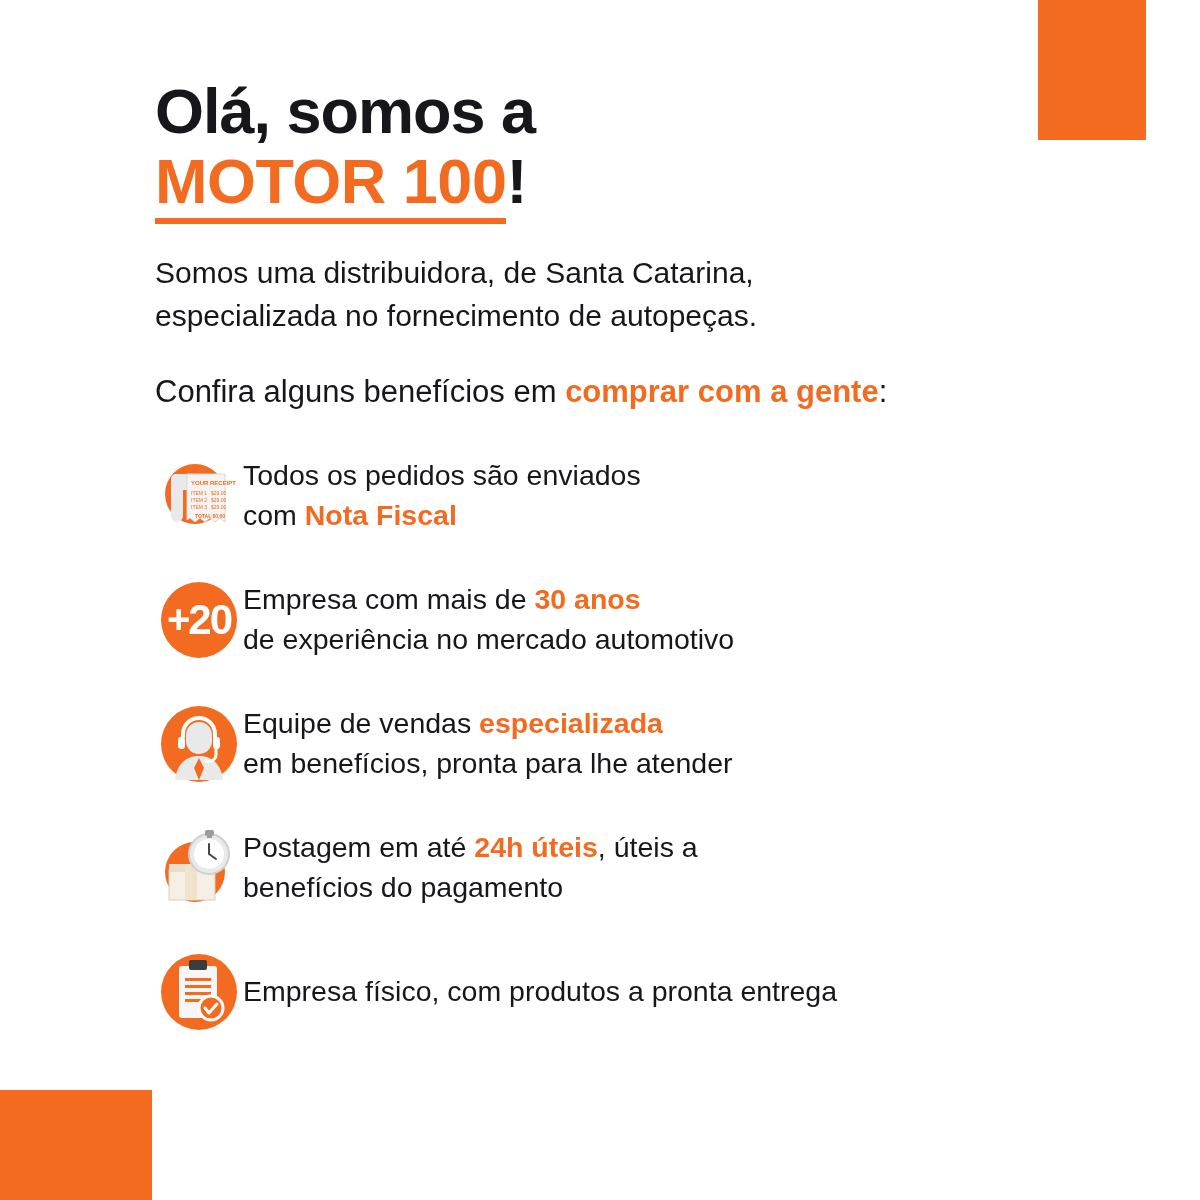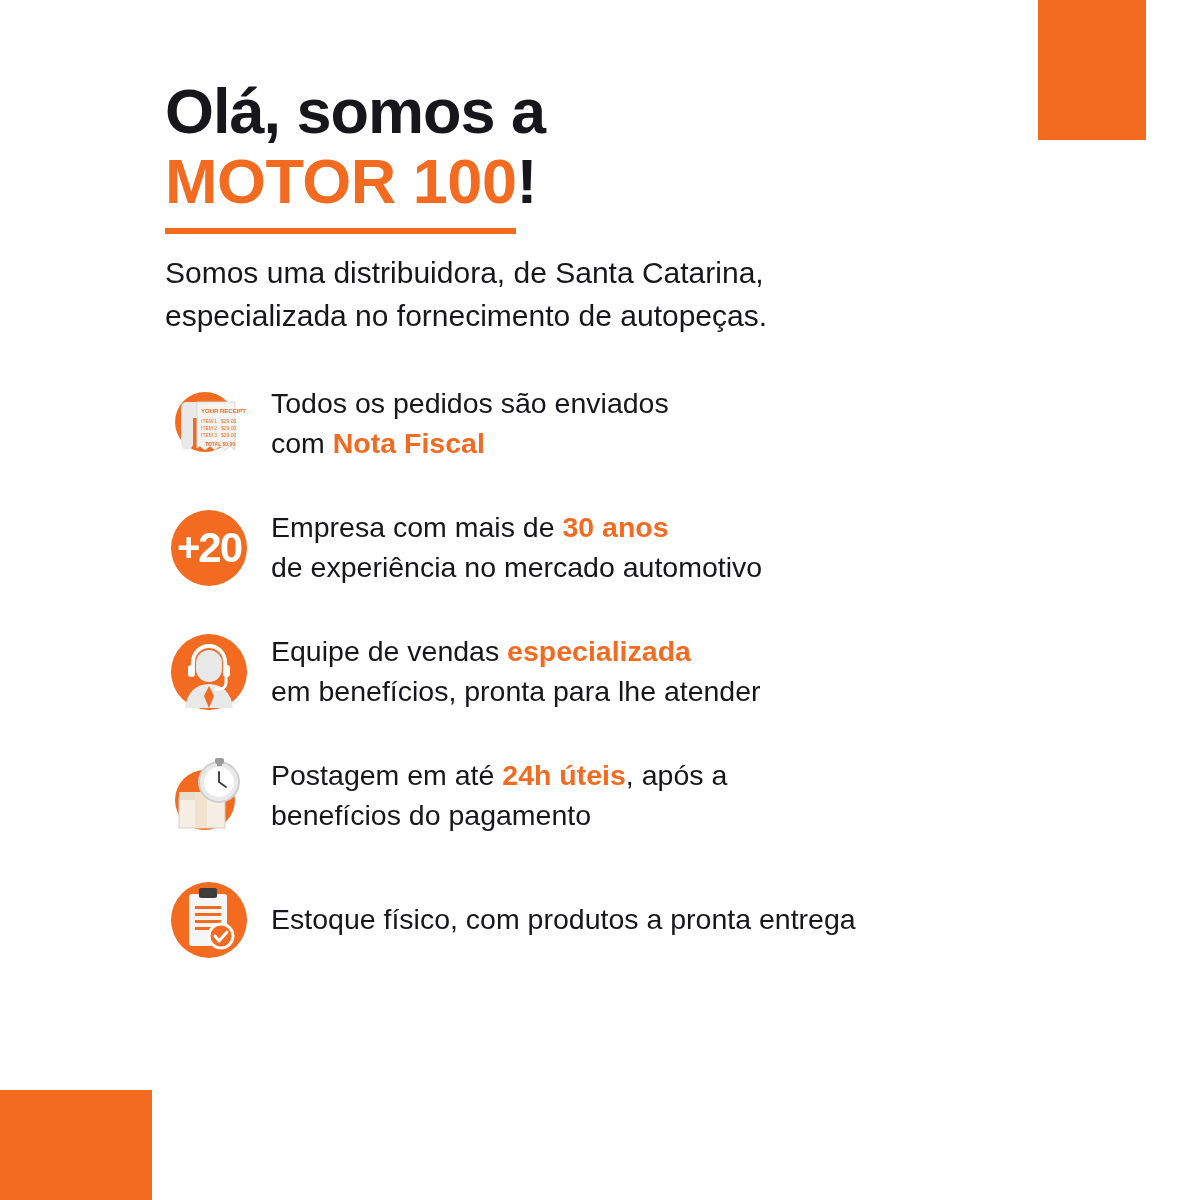--- a/index.html
+++ b/index.html
@@ -29,21 +29,21 @@
   .corner-bottom-left {
     left: 0;
     bottom: 0;
     width: 152px;
     height: 110px;
   }
 
   
   .content {
     position: absolute;
-    left: 165px;
+    left: 155px;
     top: 78px;
     width: 960px;
   }
 
   .headline-1 {
     font-size: 63px;
     font-weight: bold;
     color: #17161a;
     letter-spacing: -1px;
     line-height: 1.05;
@@ -53,21 +53,21 @@
     font-size: 63px;
     font-weight: bold;
     color: #17161a;
     letter-spacing: -0.5px;
     line-height: 1.18;
     margin: 0;
   }
   .brand {
     color: #f26b21;
     border-bottom: 6px solid #f26b21;
-    padding-bottom: 12px;
+    padding-bottom: 2px;
     margin-top: 12px;
   }
 
   .intro {
     margin-top: 34px;
     font-size: 30px;
     line-height: 1.42;
     color: #17161a;
   }
 
@@ -84,21 +84,20 @@
   
   .benefit-list {
     margin-top: 42px;
     display: flex;
     flex-direction: column;
     gap: 36px;
   }
   .benefit {
     display: flex;
     align-items: center;
-    gap: 18px;
   }
   .benefit-icon {
     flex: 0 0 88px;
     width: 88px;
     height: 88px;
     position: relative;
   }
   .benefit-text {
     font-size: 28.5px;
     line-height: 1.38;
@@ -150,20 +149,23 @@
   <h1 class="headline-1">Olá, somos a</h1>
   <h1 class="headline-2">
     <span class="brand">MOTOR 100</span><span>!</span>
   </h1>
 
   <p class="intro">
     <span>Somos uma distribuidora, de Santa Catarina,</span><br>
     <span>especializada no fornecimento de autopeças.</span>
   </p>
 
+  <p class="benefits-lead">
+    <span>Confira alguns benefícios em </span><span class="accent">comprar com a gente</span><span>:</span>
+  </p>
 
   <div class="benefit-list">
 
     <div class="benefit">
       <div class="benefit-icon">
         <svg class="icon-svg" width="88" height="88" viewBox="0 0 88 88">
           <circle cx="40" cy="42" r="30" fill="#f26b21"></circle>
           <path d="M20 22 h12 a8 8 0 0 1 0 16 h-4 v26 a6 6 0 0 1 -12 0 V28 a6 6 0 0 1 4 -6 z" fill="#e9e9e9"></path>
           <path d="M32 22 h38 v48 l-5 -4 -5 4 -5 -4 -5 4 -5 -4 -5 4 -5 -4 -3 2 z" fill="#f4f4f4" stroke="#d8d8d8" stroke-width="1"></path>
           <text x="36" y="33" font-family="Liberation Sans, sans-serif" font-size="6" font-weight="bold" fill="#f26b21">YOUR RECEIPT</text>
@@ -225,21 +227,21 @@
           <rect x="14" y="40" width="46" height="8" fill="#e9ddcb"></rect>
           <rect x="30" y="40" width="12" height="36" fill="#f0e2cd"></rect>
           <circle cx="54" cy="30" r="20" fill="#e9e9e9" stroke="#cfcfcf" stroke-width="2"></circle>
           <circle cx="54" cy="30" r="15" fill="#ffffff"></circle>
           <rect x="50" y="6" width="9" height="6" rx="2" fill="#9b9b9b"></rect>
           <rect x="52" y="10" width="5" height="4" fill="#9b9b9b"></rect>
           <path d="M54 30 v-10 M54 30 l7 5" stroke="#444" stroke-width="2" fill="none" stroke-linecap="round"></path>
         </svg>
       </div>
       <div class="benefit-text">
-        <span>Postagem em até </span><span class="accent">24h úteis</span><span>, após a</span><br>
+        <span>Postagem em até </span><span class="accent">24h úteis</span><span>, úteis a</span><br>
         <span>benefícios do pagamento</span>
       </div>
     </div>
 
     <div class="benefit">
       <div class="benefit-icon">
         <svg class="icon-svg" width="88" height="88" viewBox="0 0 88 88">
           <circle cx="44" cy="44" r="38" fill="#f26b21"></circle>
           <rect x="24" y="18" width="38" height="52" rx="3" fill="#f6f6f6"></rect>
           <rect x="34" y="12" width="18" height="10" rx="2" fill="#3c3c3c"></rect>
@@ -247,18 +249,18 @@
             <rect x="30" y="30" width="26" height="3"></rect>
             <rect x="30" y="37" width="26" height="3"></rect>
             <rect x="30" y="44" width="26" height="3"></rect>
             <rect x="30" y="51" width="16" height="3"></rect>
           </g>
           <circle cx="56" cy="60" r="12" fill="#f26b21" stroke="#ffffff" stroke-width="3"></circle>
           <path d="M50 60 l4 5 l8 -9" stroke="#ffffff" stroke-width="3" fill="none" stroke-linecap="round" stroke-linejoin="round"></path>
         </svg>
       </div>
       <div class="benefit-text">
-        <span>Estoque físico, com produtos a pronta entrega</span>
+        <span>Empresa físico, com produtos a pronta entrega</span>
       </div>
     </div>
 
   </div>
 </div>
 
 </body></html>

